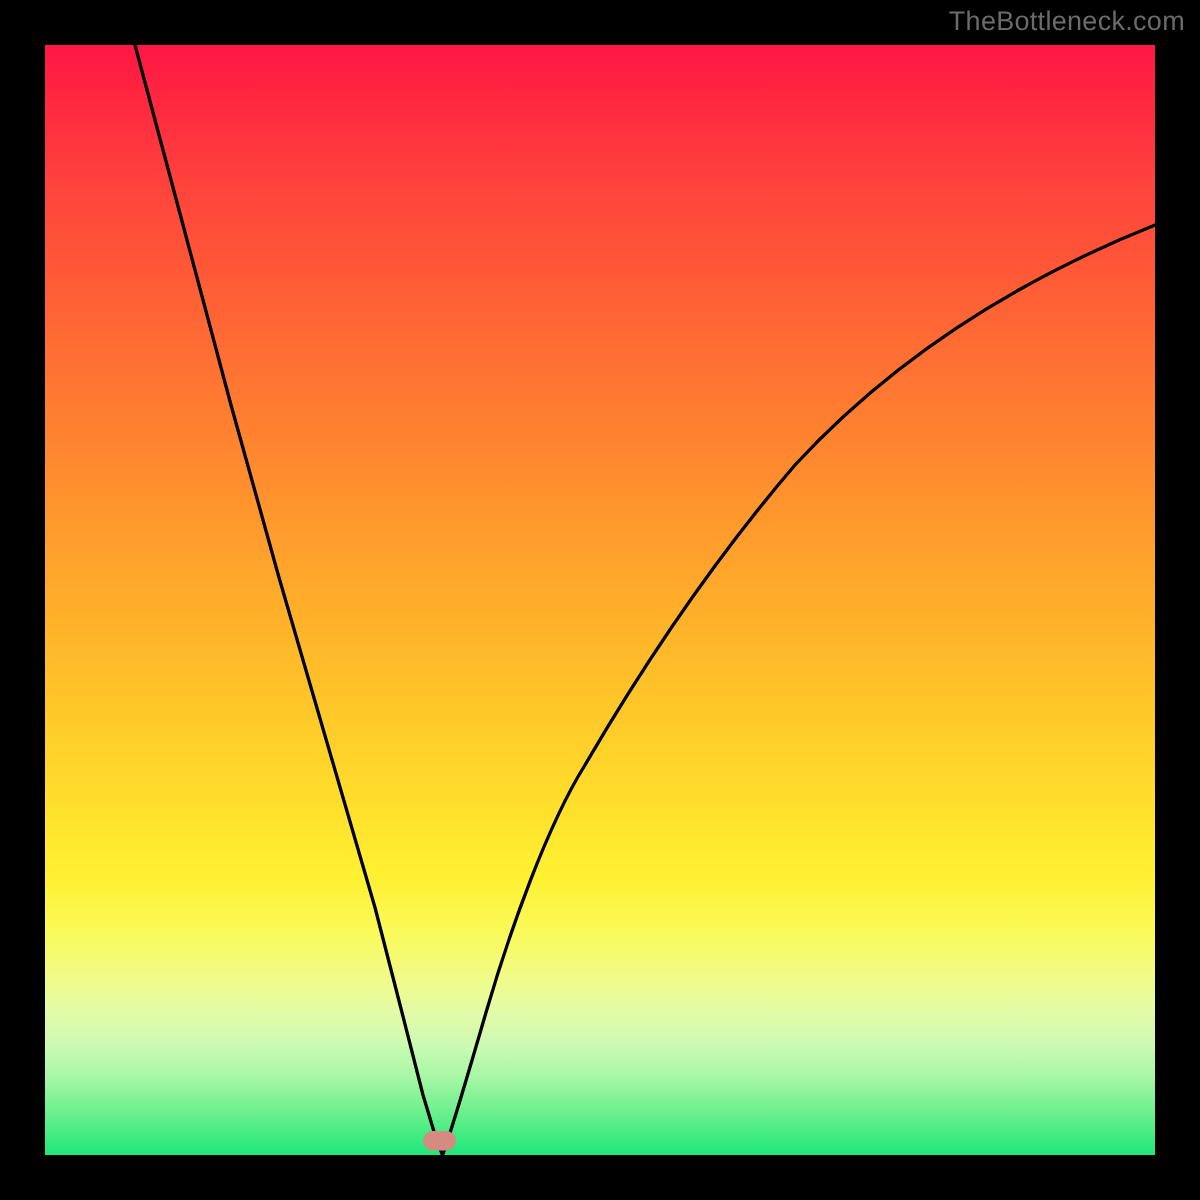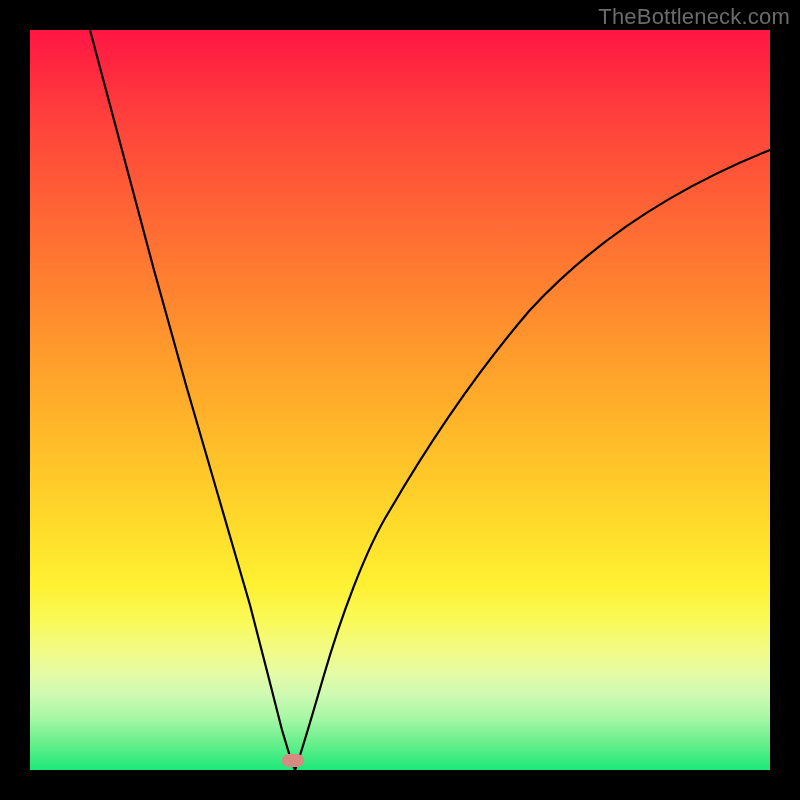--- a/index.html
+++ b/index.html
@@ -65,21 +65,21 @@
     border-radius: 7px;
     background: #d58a82;
     left: 252px;
     top: 724px;
   }
   .watermark {
     position: absolute;
     top: 4px;
     right: 10px;
     color: #6b6b6b;
-    font-size: 22px;
+    font-size: 18px;
     letter-spacing: 0.2px;
   }
 </style>
 </head>
 <body>
 
 <div class="frame">
   <div class="plot">
     <svg class="curve" viewBox="0 0 740 740" preserveAspectRatio="none">
 

